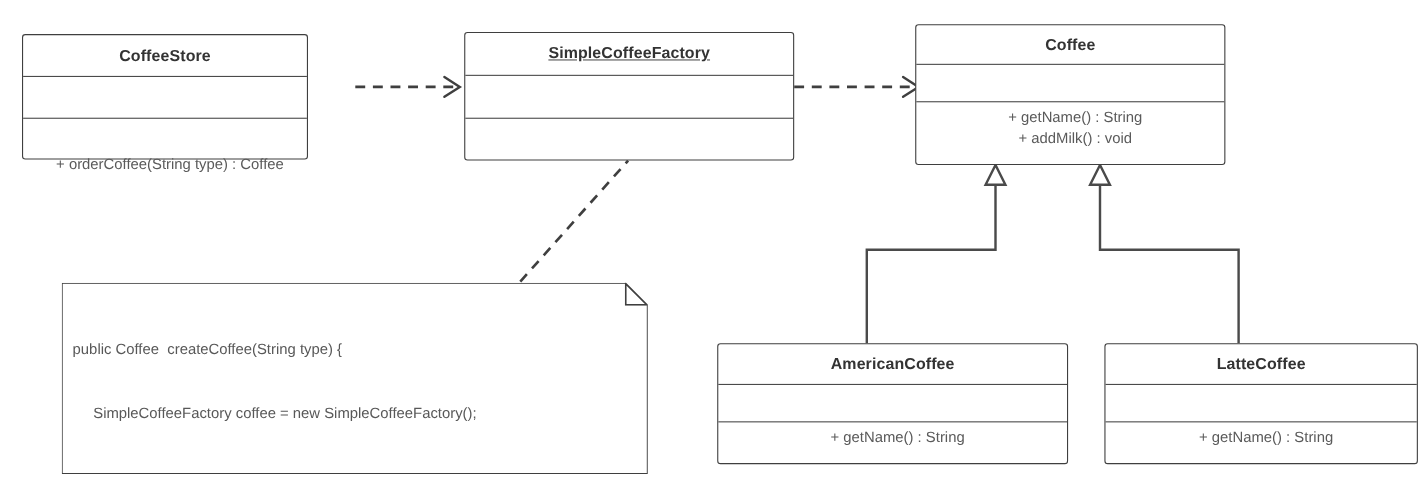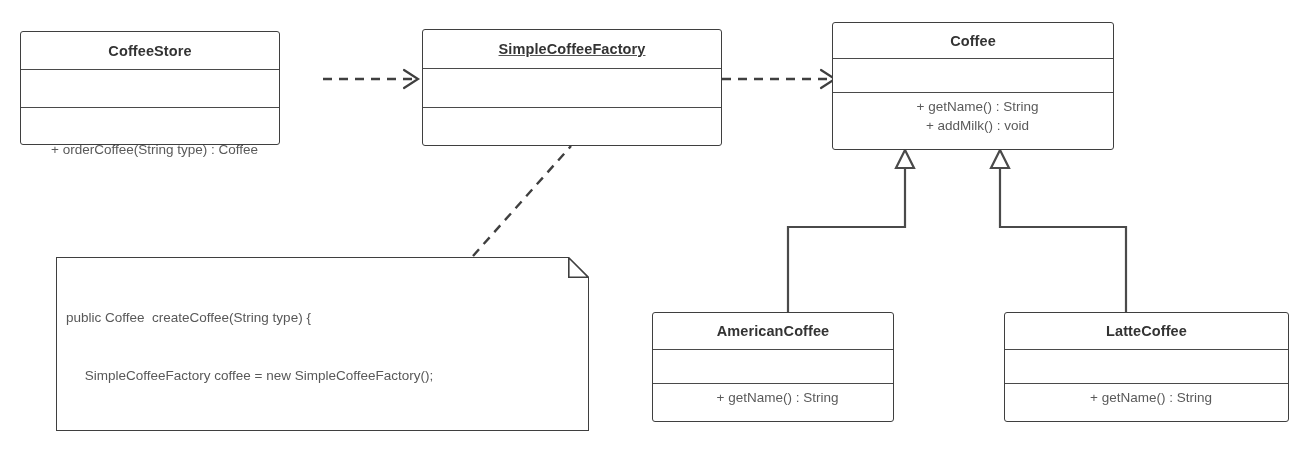--- a/index.html
+++ b/index.html
@@ -156,21 +156,21 @@
 
   <div class="uml-class" style="left:832px; top:22px; width:282px; height:128px;">
     <div class="uml-row uml-name-row" style="height:36px;">Coffee</div>
     <div class="uml-row uml-attr-row" style="height:34px;"></div>
     <div class="uml-row uml-ops-row" style="height:55px;">
       <div class="uml-op">+ getName() : String</div>
       <div class="uml-op">+ addMilk() : void</div>
     </div>
   </div>
 
-  <div class="uml-class" style="left:652px; top:312px; width:242px; height:110px;">
+  <div class="uml-class" style="left:652px; top:312px; width:319px; height:110px;">
     <div class="uml-row uml-name-row" style="height:37px;">AmericanCoffee</div>
     <div class="uml-row uml-attr-row" style="height:34px;"></div>
     <div class="uml-row uml-ops-row" style="height:36px;">
       <div class="uml-op">+ getName() : String</div>
     </div>
   </div>
 
   <div class="uml-class" style="left:1004px; top:312px; width:285px; height:110px;">
     <div class="uml-row uml-name-row" style="height:37px;">LatteCoffee</div>
     <div class="uml-row uml-attr-row" style="height:34px;"></div>

